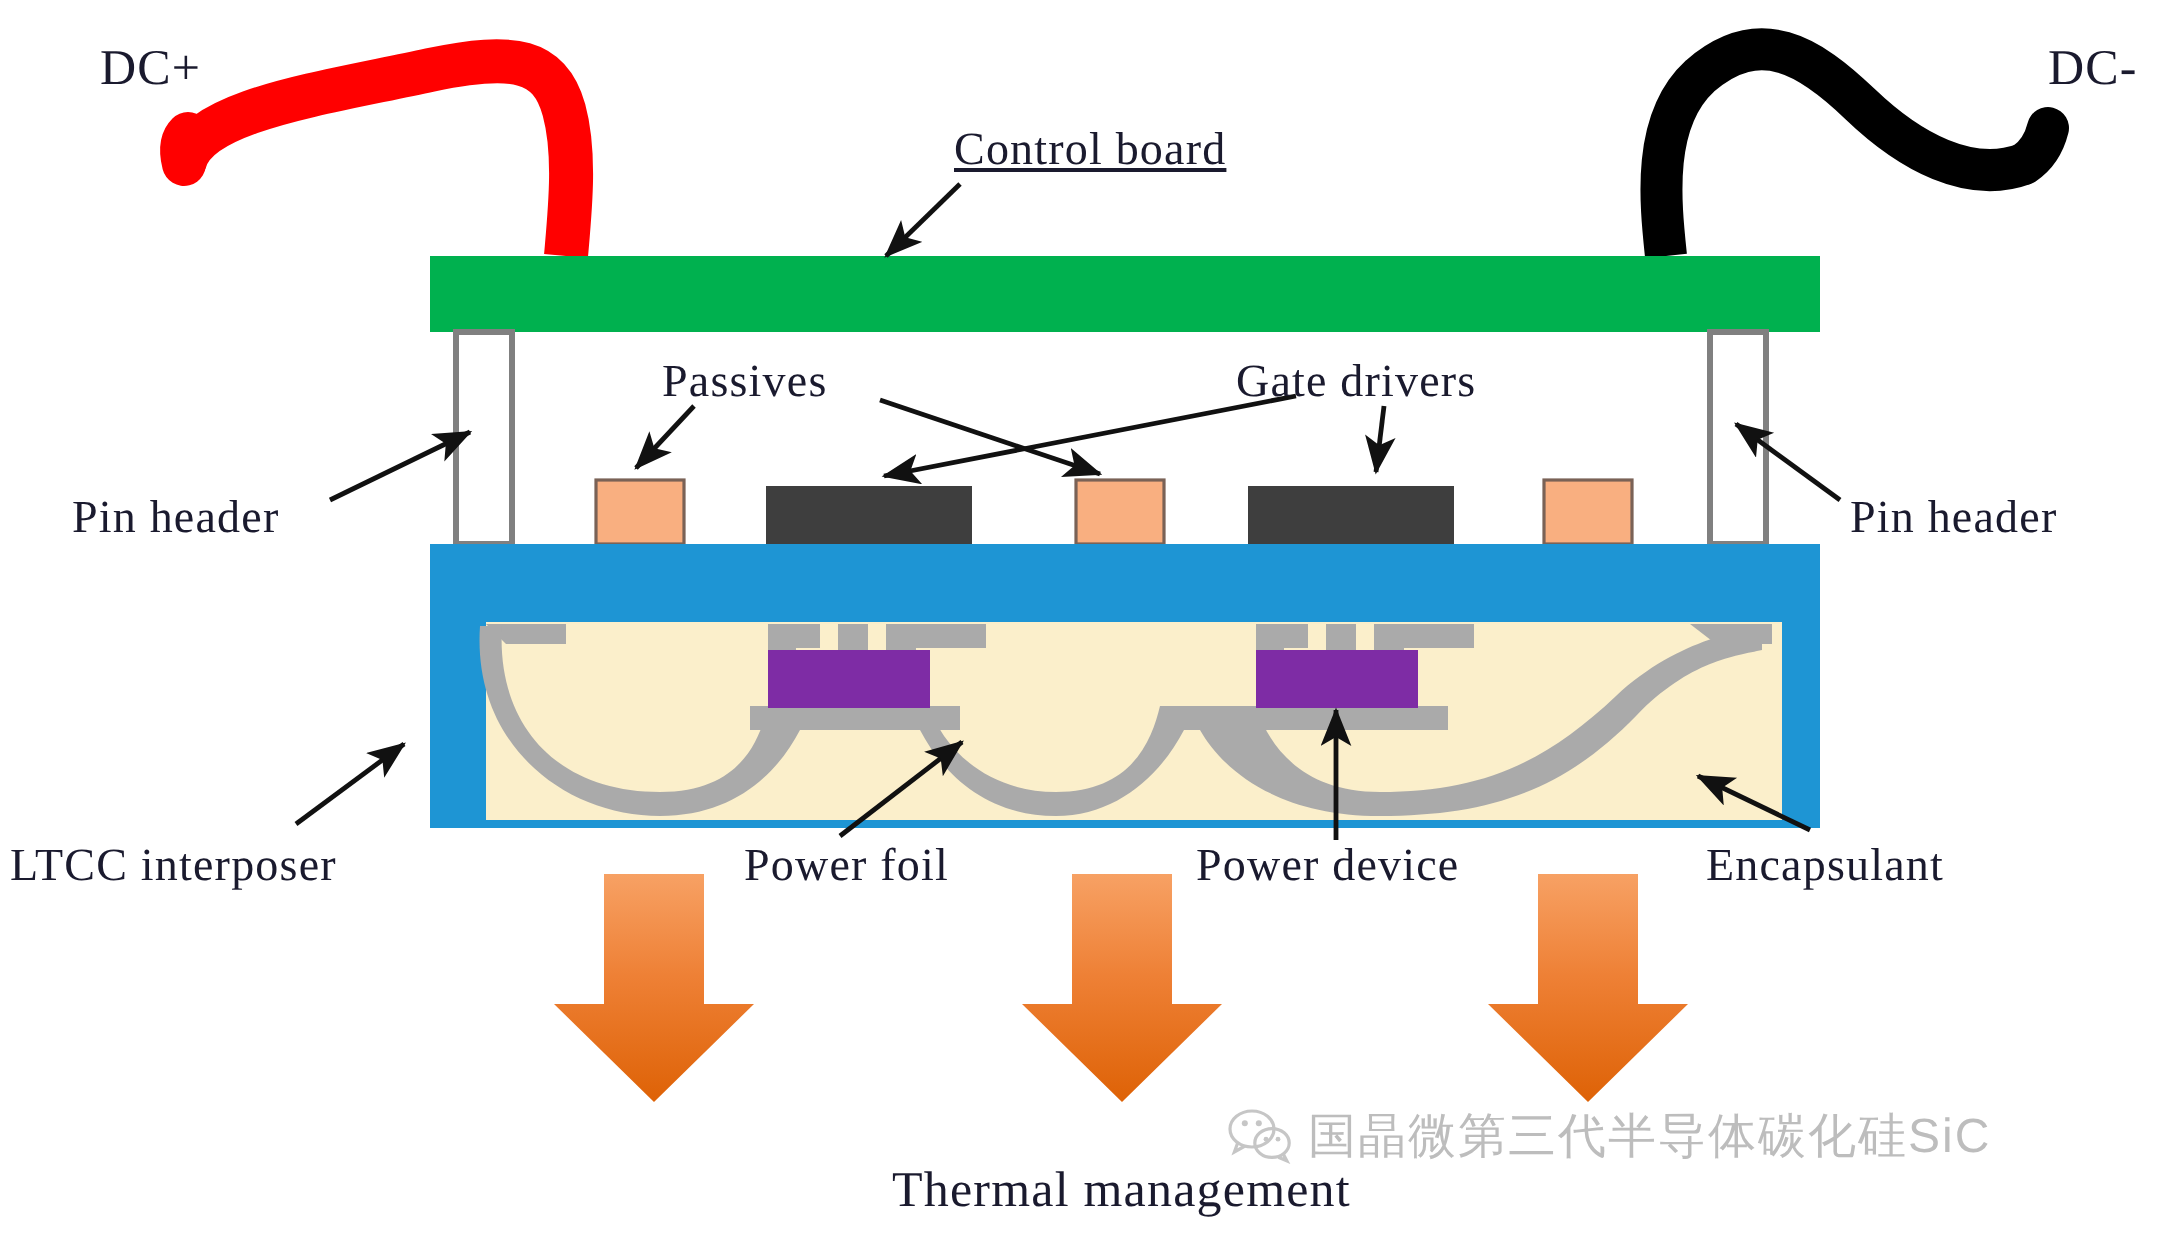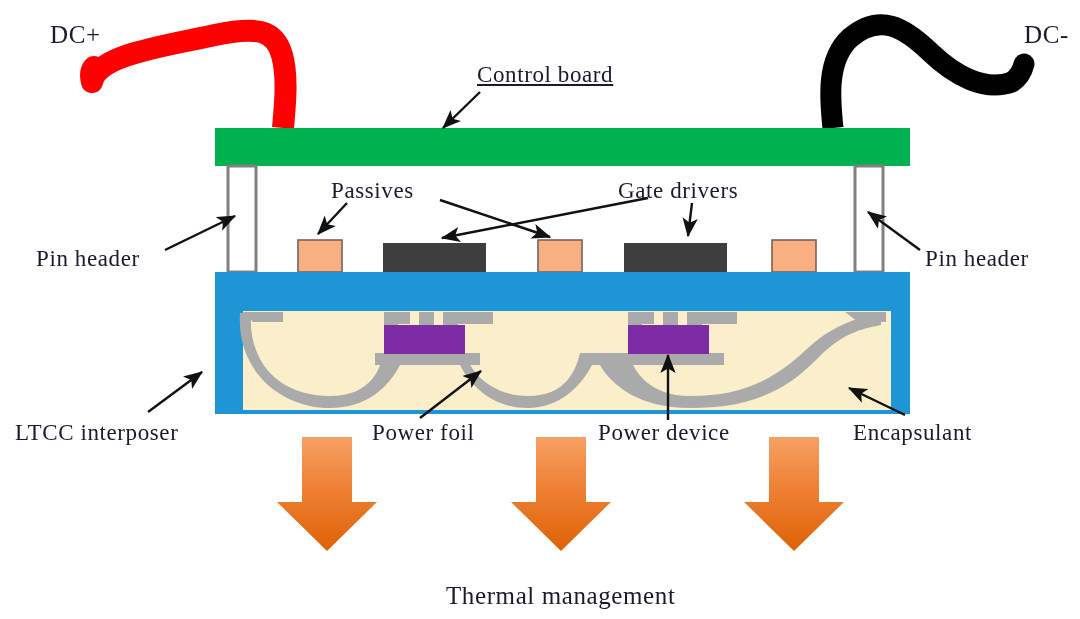--- a/index.html
+++ b/index.html
@@ -191,24 +191,39 @@
   <div class="lbl" style="left:477px; top:63px;text-decoration:underline;">Control board</div>
 
   <div class="lbl" style="left:331px; top:179px;">Passives</div>
 
   <div class="lbl" style="left:618px; top:179px;">Gate drivers</div>
 
   <div class="lbl" style="left:36px; top:247px;">Pin header</div>
 
   <div class="lbl" style="left:925px; top:247px;">Pin header</div>
 
-  <div class="lbl" style="left:15px; top:421px;">LTCC interposer</div>
+  <div class="lbl" style="left:5px; top:421px;">LTCC interposer</div>
 
   <div class="lbl" style="left:372px; top:421px;">Power foil</div>
 
   <div class="lbl" style="left:853px; top:421px;">Encapsulant</div>
 
   <div class="lbl" style="left:598px; top:421px;">Power device</div>
 
   <div class="lbl big" style="left:446px; top:583px;text-align:right;">Thermal  management</div>
 
+  <div class="wm" style="left:614px; top:552px;">
+    <span style="display:inline-block;width:32px;height:28px;">
+      <svg viewBox="0 0 32 28" width="32" height="28">
+        <ellipse cx="12" cy="10.5" rx="11" ry="9" fill="none" stroke="#c6c6c6" stroke-width="1.6"></ellipse>
+        <path d="M 5,17 L 3.2,22 L 8.5,19" fill="none" stroke="#c6c6c6" stroke-width="1.6"></path>
+        <circle cx="8.4" cy="7.6" r="1.5" fill="#c6c6c6"></circle>
+        <circle cx="15.4" cy="7.6" r="1.5" fill="#c6c6c6"></circle>
+        <ellipse cx="22" cy="17.5" rx="8.6" ry="7.2" fill="none" stroke="#c6c6c6" stroke-width="1.6"></ellipse>
+        <path d="M 27.5,22.8 L 29.4,26.4 L 25.2,24.6" fill="none" stroke="#c6c6c6" stroke-width="1.6"></path>
+        <circle cx="19" cy="15.6" r="1.2" fill="#c6c6c6"></circle>
+        <circle cx="25" cy="15.6" r="1.2" fill="#c6c6c6"></circle>
+      </svg>
+    </span>
+    <span class="wm-text">国晶微第三代半导体碳化硅SiC</span>
+  </div>
 
 </div>
 
 </body></html>

